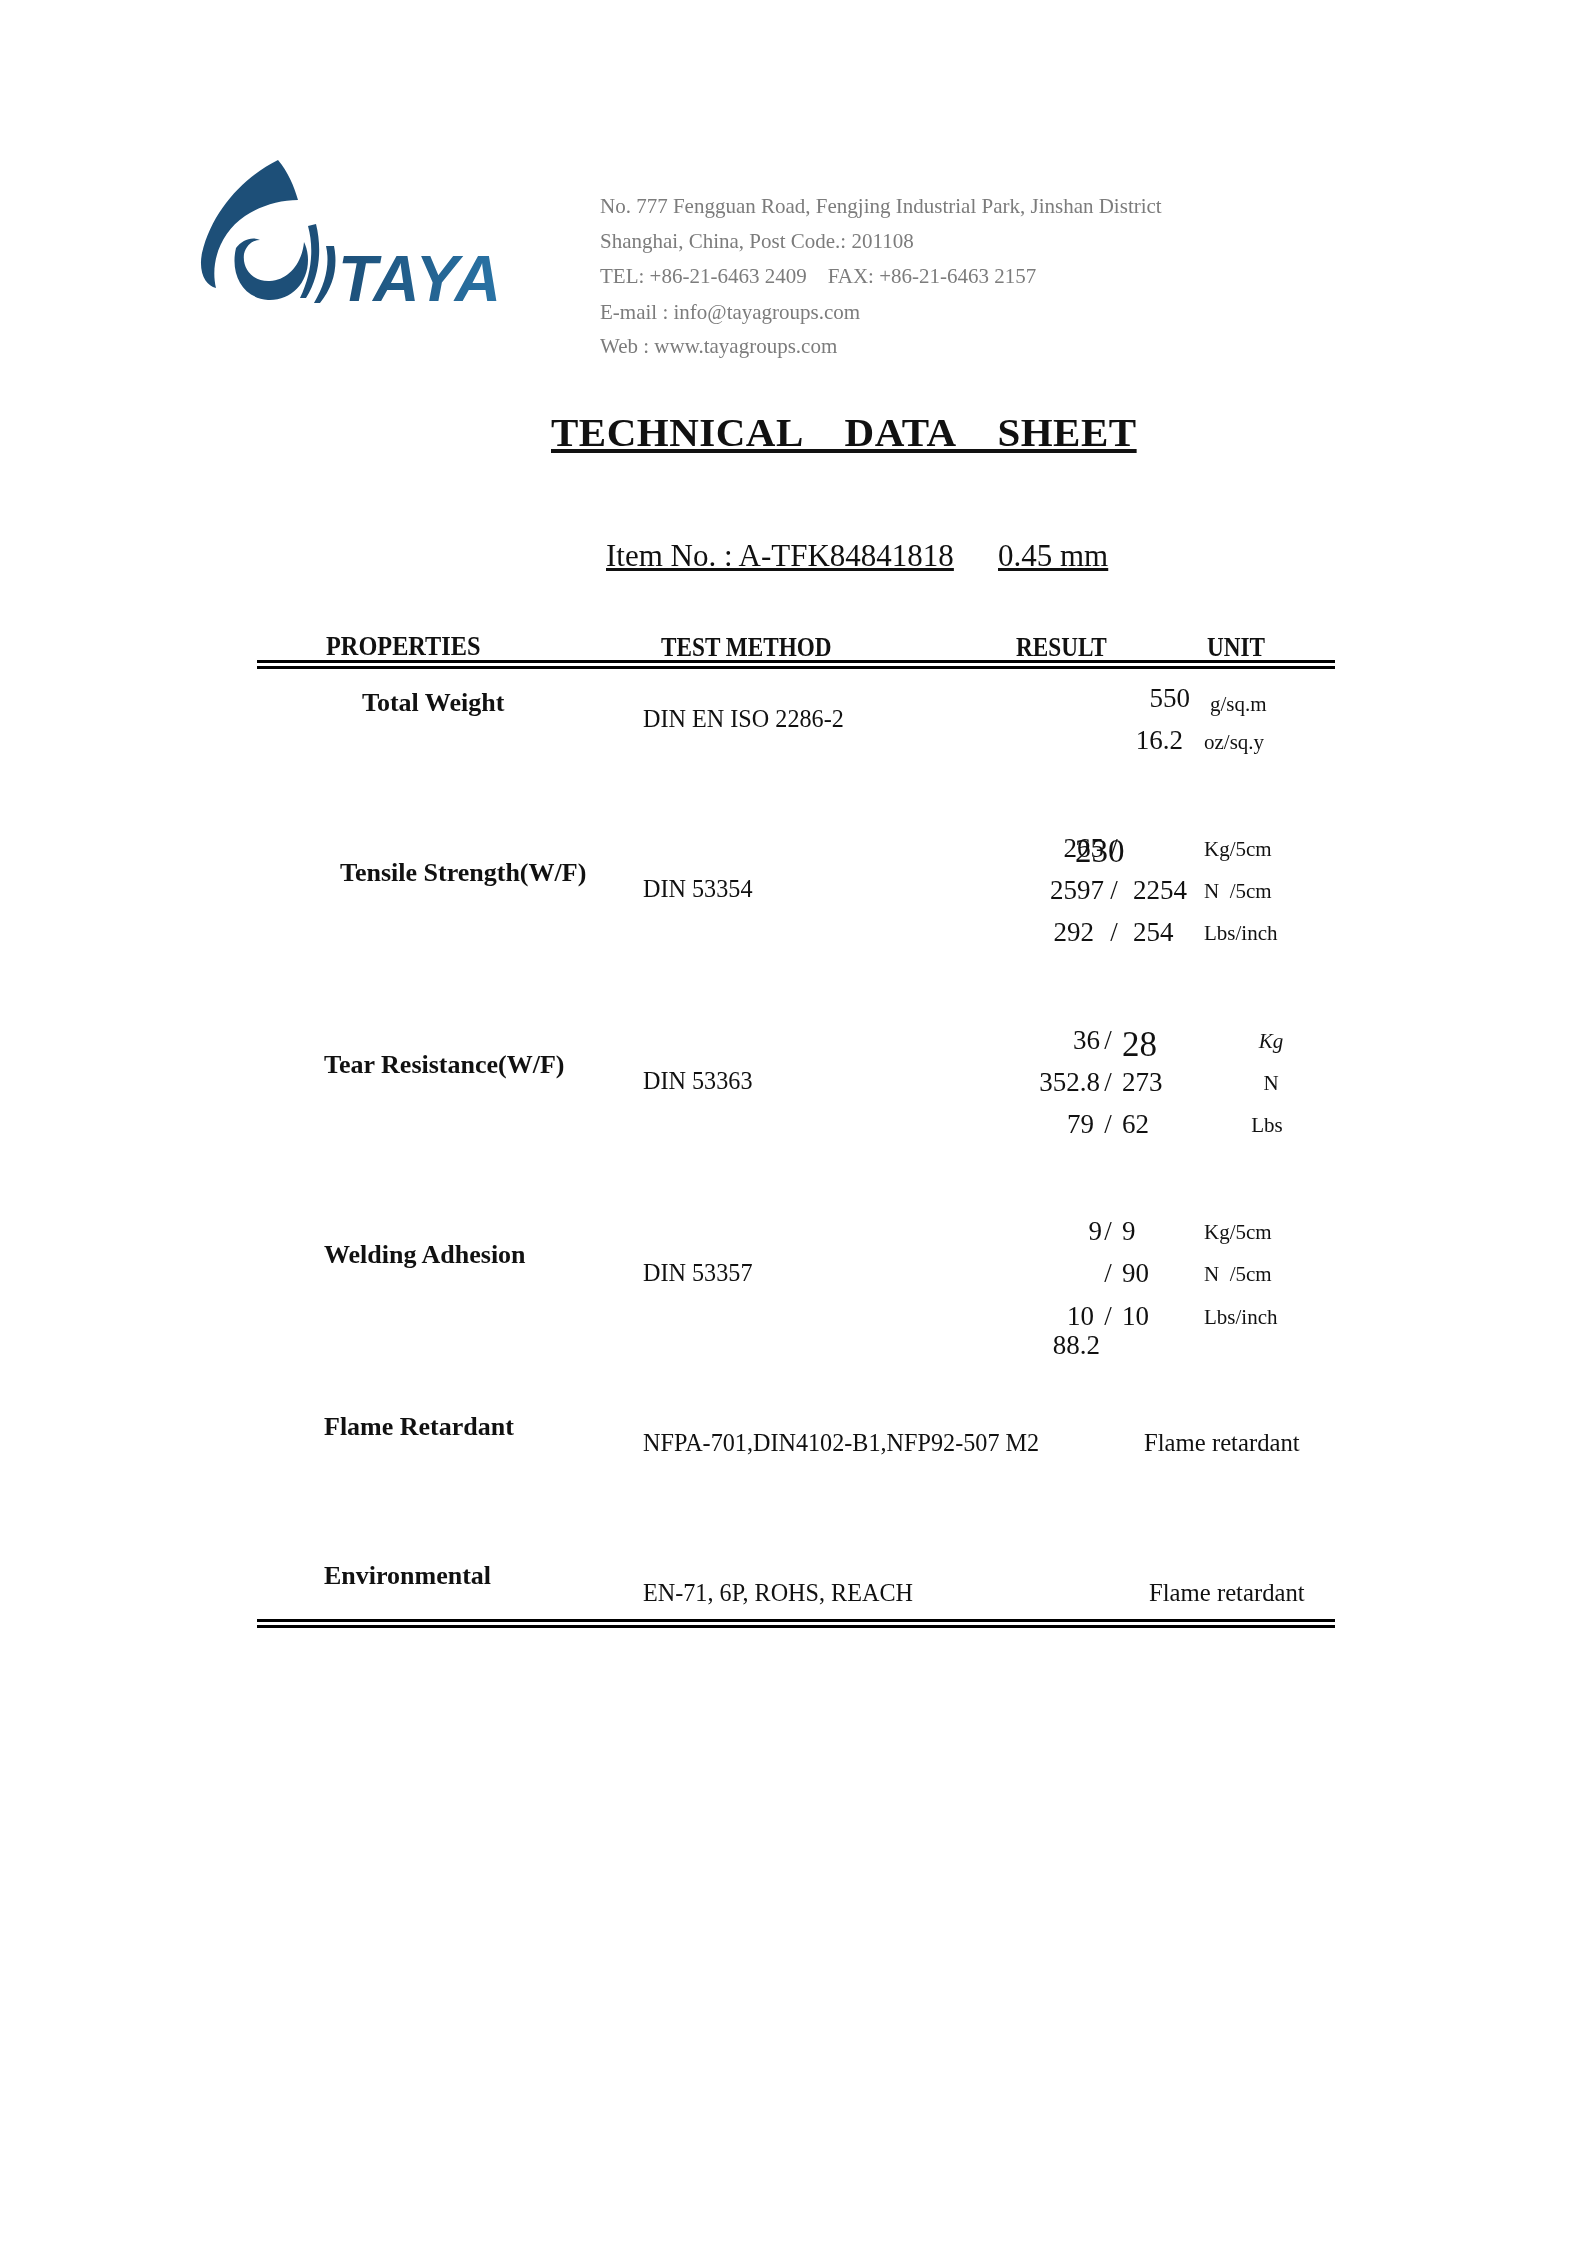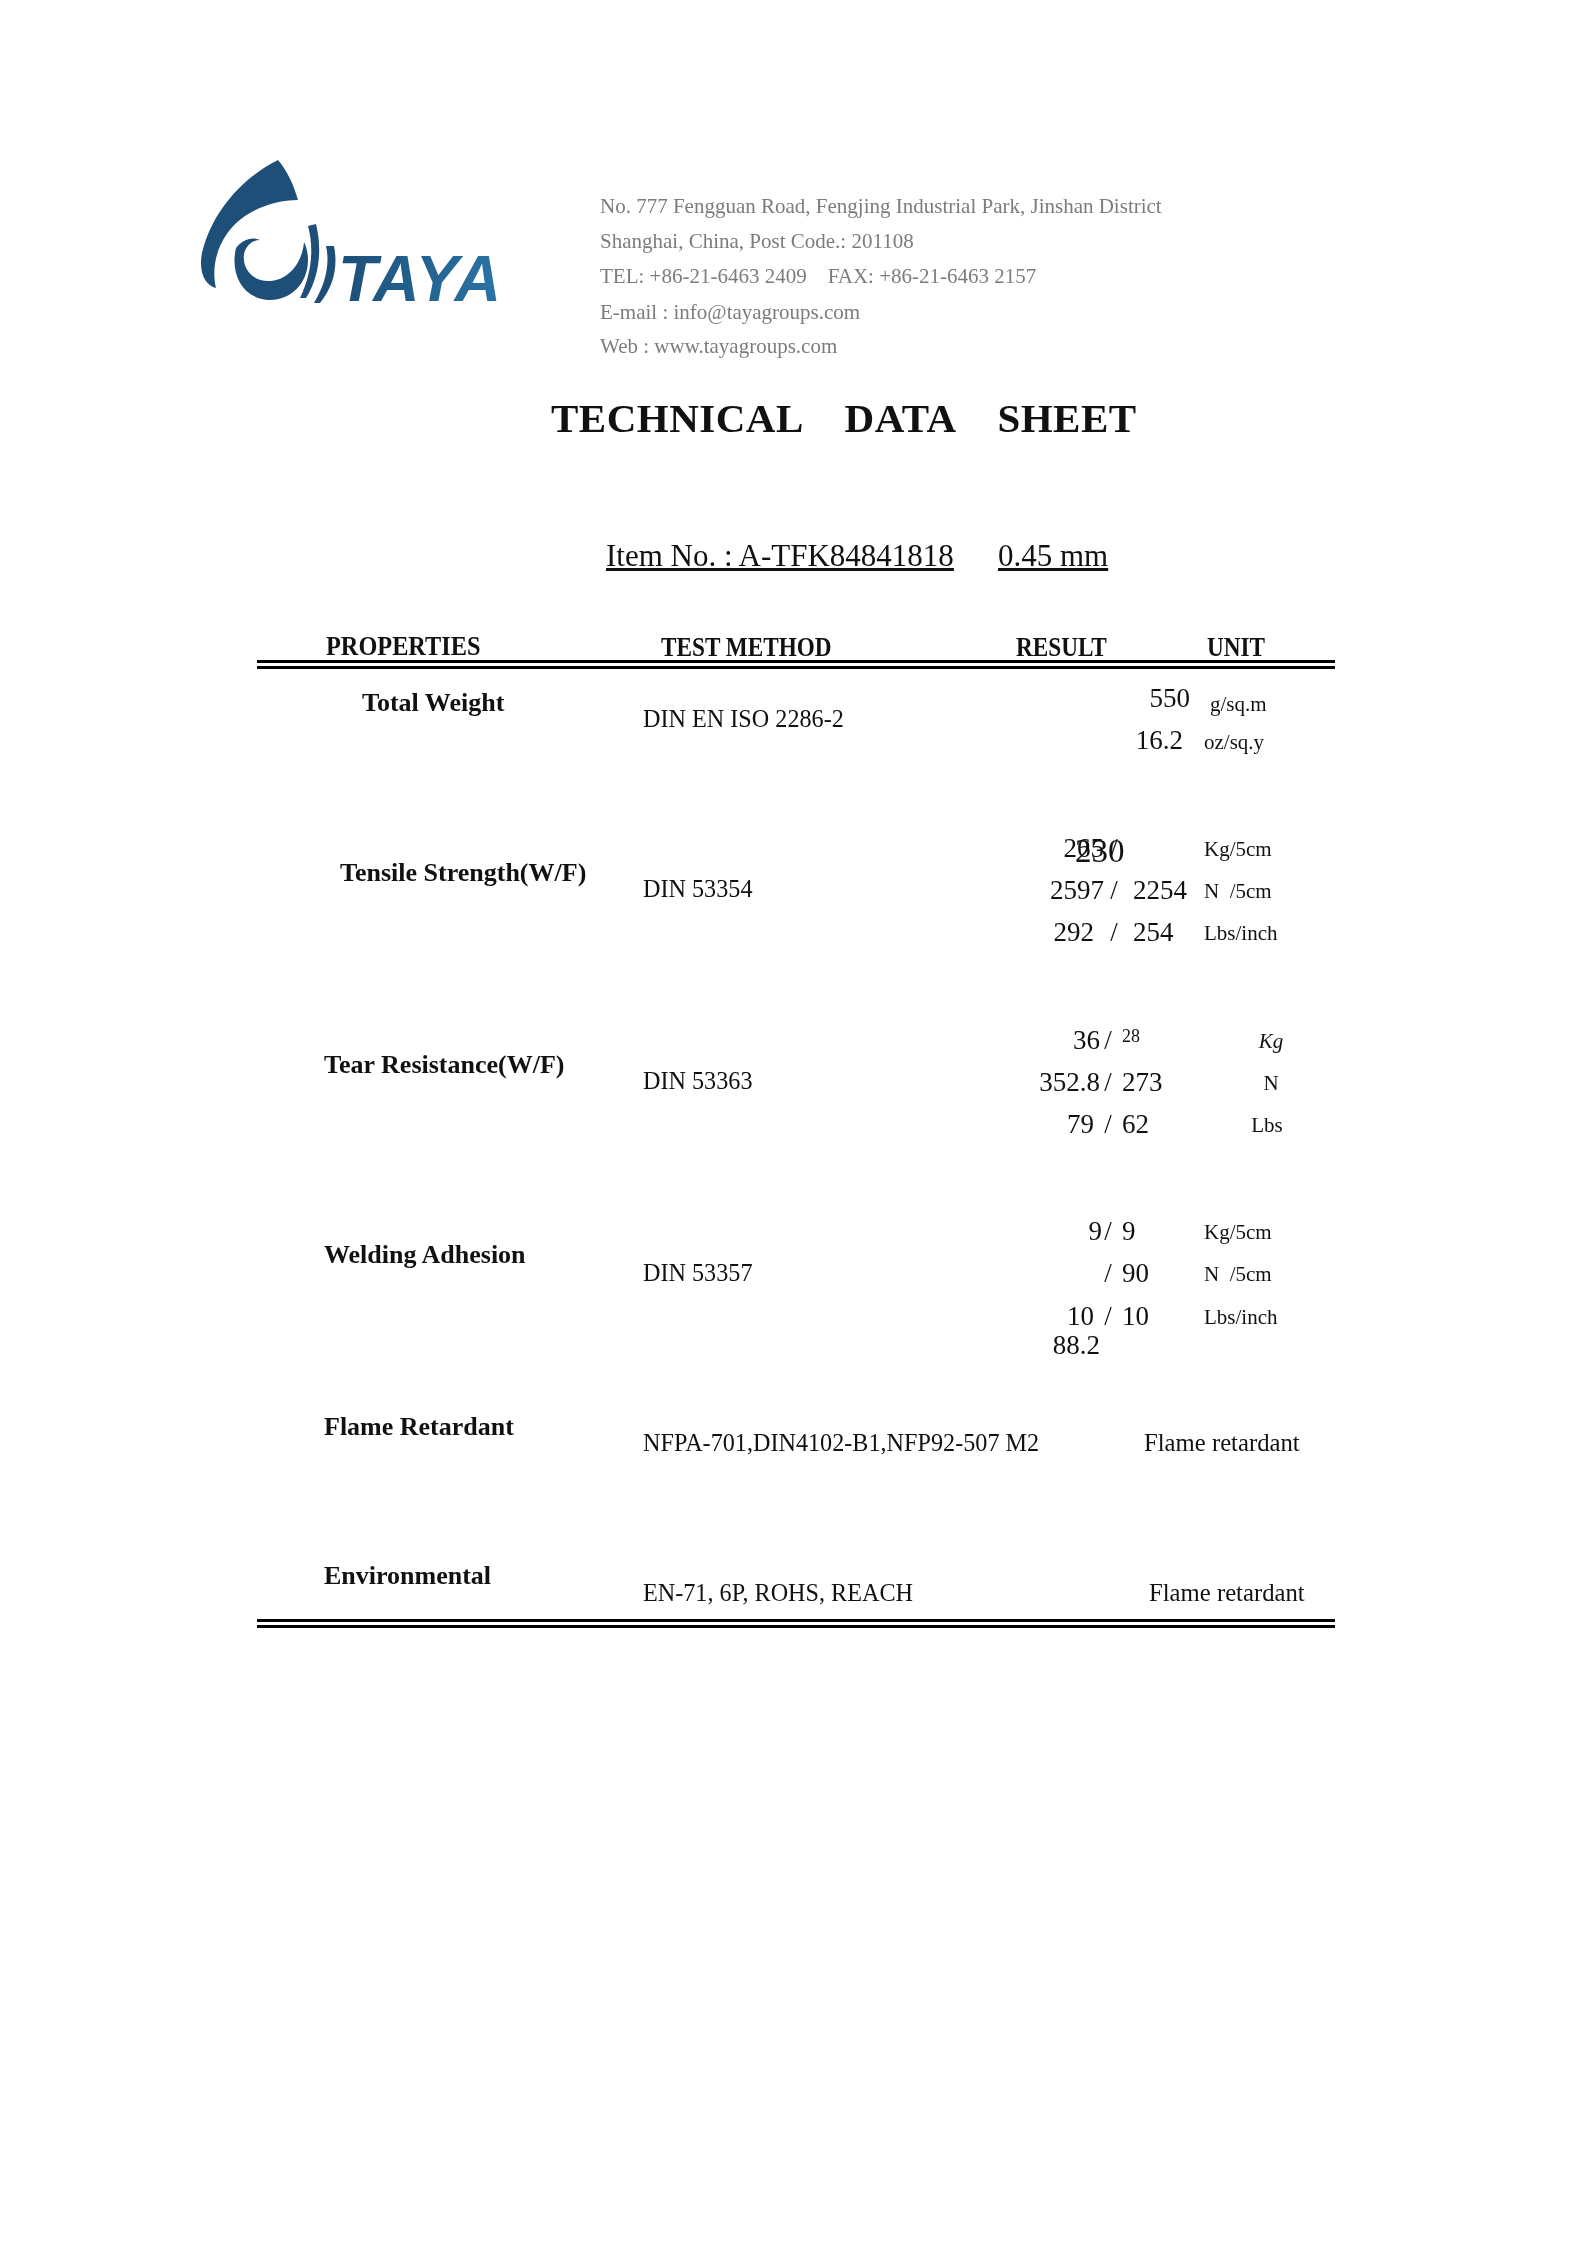--- a/index.html
+++ b/index.html
@@ -42,21 +42,21 @@
     <text x="148" y="153" font-family="Liberation Sans, DejaVu Sans, sans-serif" font-weight="bold" font-style="italic" font-size="64" fill="url(#tg)" letter-spacing="1">TAYA</text>
   </svg>
 </div>
 
 <div class="addr" style="top:196px;">No. 777 Fengguan Road, Fengjing Industrial Park, Jinshan District</div>
 <div class="addr" style="top:231px;">Shanghai, China, Post Code.: 201108</div>
 <div class="addr" style="top:266px; white-space: pre;">TEL: +86-21-6463 2409    FAX: +86-21-6463 2157</div>
 <div class="addr" style="top:302px;">E-mail : info@tayagroups.com</div>
 <div class="addr" style="top:336px;">Web : www.tayagroups.com</div>
 
-<div class="abs title" style="left:551px; top:398px; white-space: pre; word-spacing: 0;">TECHNICAL    DATA    SHEET</div>
+<div class="abs title" style="left:551px; top:412px; white-space: pre; word-spacing: 0; text-decoration: underline;">TECHNICAL    DATA    SHEET</div>
 
 <div class="abs item" style="left:606px; top:540px;">Item No. : A-TFK84841818</div>
 <div class="abs item" style="left:998px; top:540px;">0.45 mm</div>
 
 <div class="abs hdr" style="left:326px; top:633px; transform: scaleX(0.9);">PROPERTIES</div>
 <div class="abs hdr" style="left:661px; top:634px;">TEST METHOD</div>
 <div class="abs hdr" style="left:1016px; top:634px;">RESULT</div>
 <div class="abs hdr" style="left:1207px; top:634px;">UNIT</div>
 
 <div class="rule" style="top:660px;"></div>
@@ -90,21 +90,21 @@
   <div class="abs" style="left:1133px; top:919px; font-size:27px;">254</div>
   <div class="abs unit" style="left:1204px; top:923px;">Lbs/inch</div>
 </div>
 
 <div>
   <div class="abs prop" style="left:324px; top:1052px;">Tear Resistance(W/F)</div>
   <div class="abs method" style="left:643px; top:1068px;">DIN 53363</div>
 
   <div class="abs val" style="left:1020px; width:80px; top:1027px;">36</div>
   <div class="abs val" style="left:1100px; width:16px; top:1027px; text-align:center;">/</div>
-  <div class="abs" style="left:1122px; top:1027px; font-size:18px;">28</div>
+  <div class="abs" style="left:1122px; top:1027px; font-size:35px;">28</div>
   <div class="abs unit-c" style="left:1236px; width:70px; top:1031px;font-style:italic;">Kg</div>
 
   <div class="abs val" style="left:1010px; width:90px; top:1069px;">352.8</div>
   <div class="abs val" style="left:1100px; width:16px; top:1069px; text-align:center;">/</div>
   <div class="abs" style="left:1122px; top:1069px; font-size:27px;">273</div>
   <div class="abs unit-c" style="left:1236px; width:70px; top:1073px;">N</div>
 
   <div class="abs val" style="left:1020px; width:74px; top:1111px;">79</div>
   <div class="abs val" style="left:1100px; width:16px; top:1111px; text-align:center;">/</div>
   <div class="abs" style="left:1122px; top:1111px; font-size:27px;">62</div>

